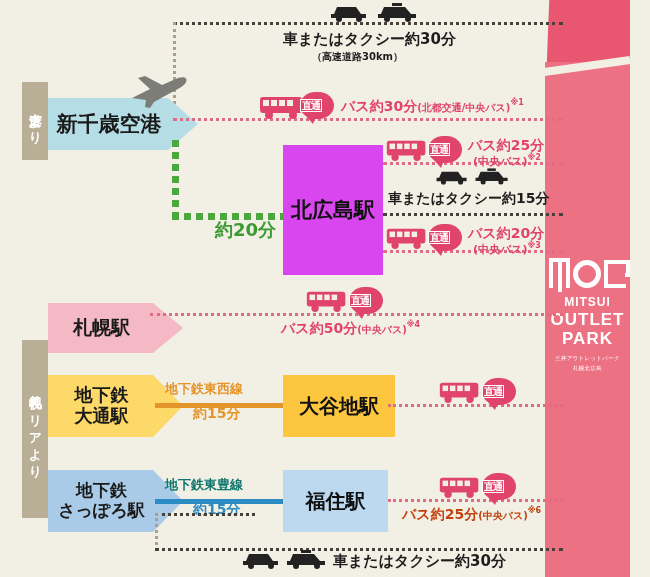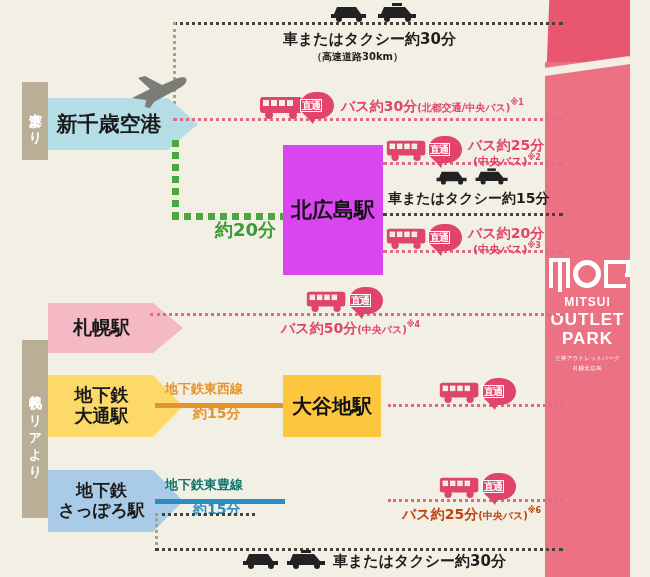--- a/index.html
+++ b/index.html
@@ -264,21 +264,21 @@
 
   <div class="arrow-box" style="left:48px; top:375px; width:135px; height:62px;">
     <div class="body" style="background:#fcd968; width:105px; font-size:18px; text-align:center;">地下鉄
 大通駅</div>
     <div style="width:0;height:0;border-top:31px solid transparent;border-bottom:31px solid transparent;border-left:30px solid #fcd968;"></div>
   </div>
   <div class="line" style="left:155px; top:403px; width:130px; background:#e5942a;"></div>
   <div class="lbl" style="left:165px; top:380px; font-size:13px; color:#e5942a;">地下鉄東西線</div>
   <div class="lbl" style="left:193px; top:405px; font-size:14px; color:#e5942a;">約15分</div>
 
-  <div class="box" style="left:283px; top:375px; width:98px; height:62px; background:#fcc63f; font-size:20px;">
+  <div class="box" style="left:283px; top:375px; width:112px; height:62px; background:#fcc63f; font-size:20px;">
     <span>大谷地駅</span>
   </div>
 
   <div class="dot-h pink" style="left:388px; top:404px; width:175px;"></div>
   <svg class="icon" style="left:438px; top:380px;" width="44" height="24" viewBox="0 0 48 26">
     <rect x="2" y="3" width="42" height="16" rx="3" fill="#e0446b"></rect>
     <rect x="5" y="6" width="6" height="6" fill="#f2efe4"></rect>
       <rect x="13" y="6" width="6" height="6" fill="#f2efe4"></rect>
     <rect x="21" y="6" width="6" height="6" fill="#f2efe4"></rect>
       <rect x="29" y="6" width="6" height="6" fill="#f2efe4"></rect>
@@ -291,20 +291,23 @@
 
   <div class="arrow-box" style="left:48px; top:470px; width:135px; height:62px;">
     <div class="body" style="background:#a9cbe8; width:105px; font-size:17px; text-align:center;">地下鉄
 さっぽろ駅</div>
     <div style="width:0;height:0;border-top:31px solid transparent;border-bottom:31px solid transparent;border-left:30px solid #a9cbe8;"></div>
   </div>
   <div class="line" style="left:155px; top:499px; width:130px; background:#2b8cc4;"></div>
   <div class="lbl" style="left:165px; top:476px; font-size:13px; color:#0f766e;">地下鉄東豊線</div>
   <div class="lbl" style="left:193px; top:501px; font-size:14px; color:#2b8cc4;">約15分</div>
 
+  <div class="box" style="left:283px; top:470px; width:105px; height:62px; background:#bcd9ef; font-size:20px;">
+    <span>福住駅</span>
+  </div>
 
   <div class="dot-h pink" style="left:388px; top:499px; width:175px;"></div>
   <svg class="icon" style="left:438px; top:475px;" width="44" height="24" viewBox="0 0 48 26">
     <rect x="2" y="3" width="42" height="16" rx="3" fill="#e0446b"></rect>
     <rect x="5" y="6" width="6" height="6" fill="#f2efe4"></rect>
       <rect x="13" y="6" width="6" height="6" fill="#f2efe4"></rect>
     <rect x="21" y="6" width="6" height="6" fill="#f2efe4"></rect>
       <rect x="29" y="6" width="6" height="6" fill="#f2efe4"></rect>
     <circle cx="11" cy="21" r="4" fill="#e0446b"></circle>
       <circle cx="35" cy="21" r="4" fill="#e0446b"></circle>

